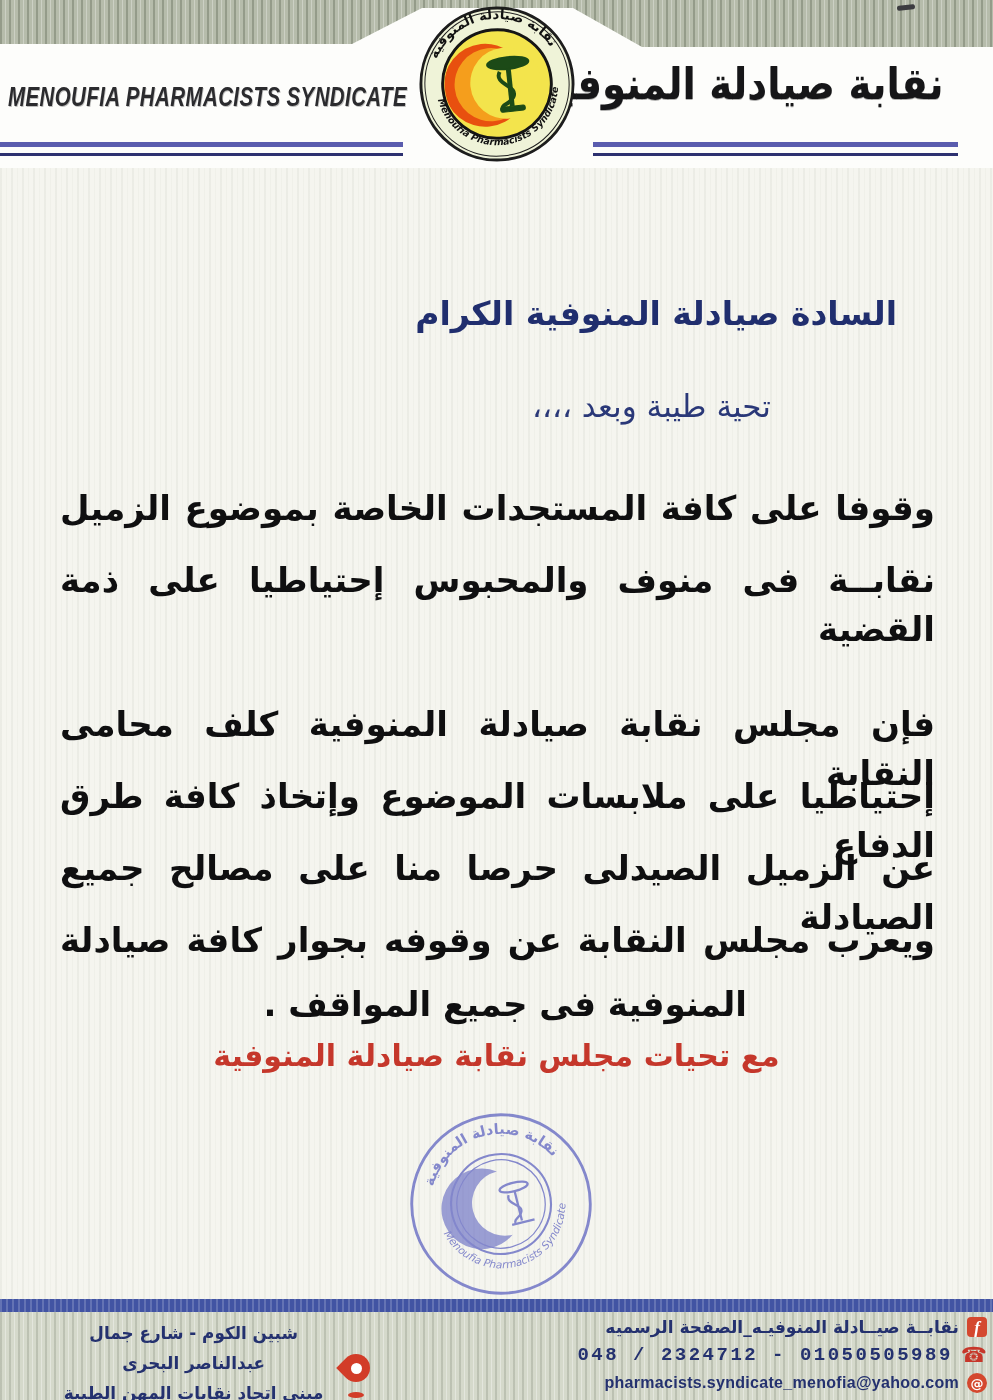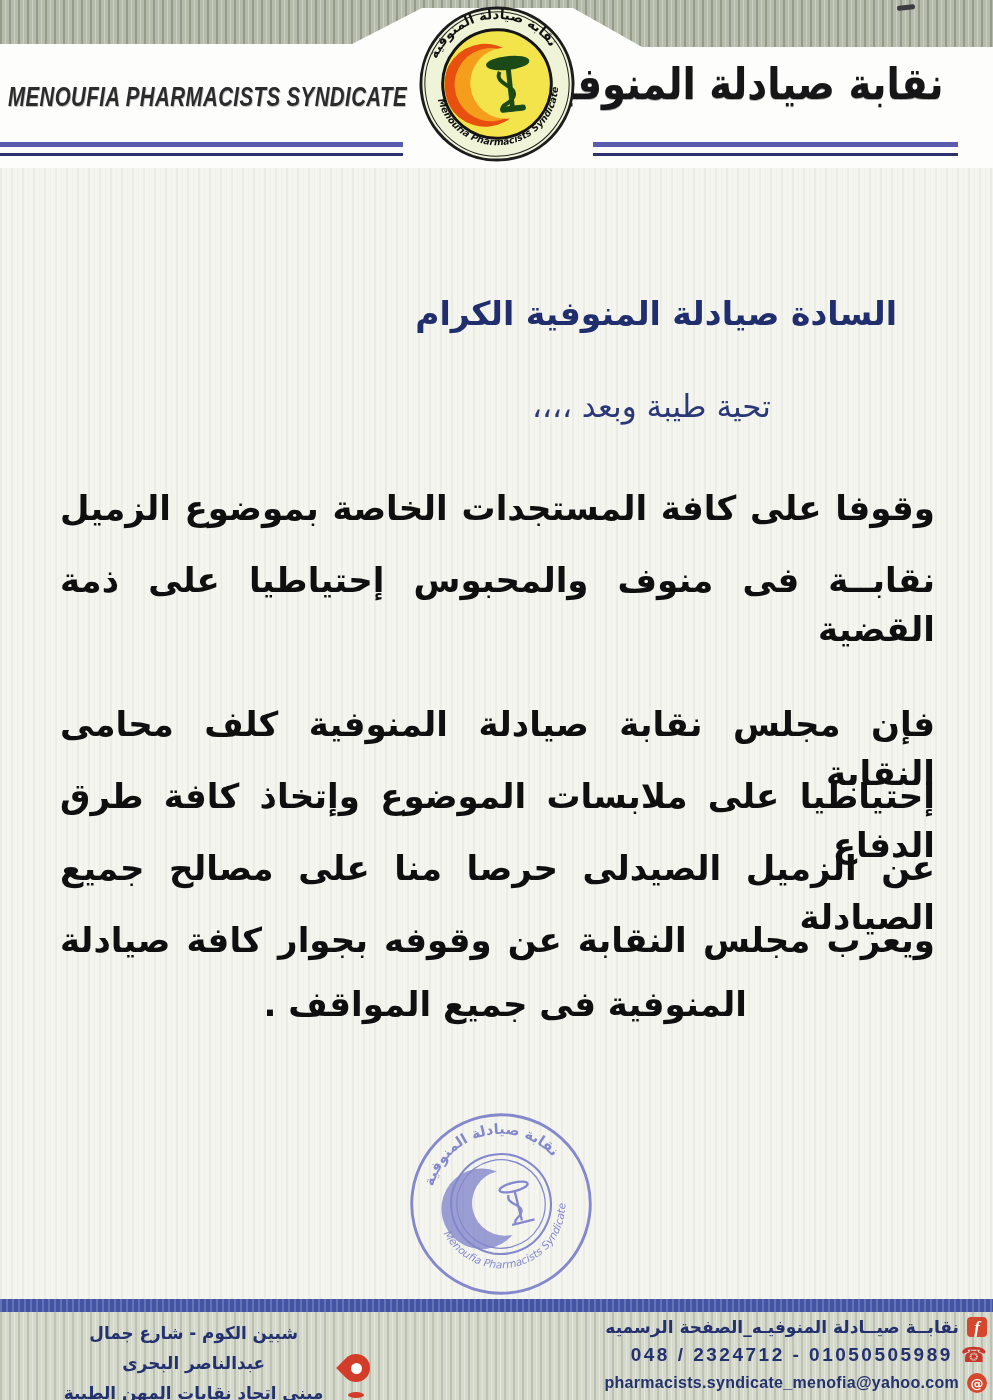--- a/index.html
+++ b/index.html
@@ -48,21 +48,21 @@
   .f-left{position:absolute;left:40px;top:1318px;width:335px;direction:rtl;display:flex;gap:10px;align-items:center;}
   .f-left .addr{width:282px;text-align:center;color:#24316f;font-weight:bold;font-size:17.5px;line-height:30px;transform:scaleX(.96);transform-origin:right center;}
   .pin{position:relative;width:36px;height:52px;flex:0 0 36px;}
   .pin .head{position:absolute;left:3px;top:2px;width:28px;height:28px;background:#d23c28;border-radius:50% 50% 50% 0;transform:rotate(45deg);}
   .pin .hole{position:absolute;left:12px;top:11px;width:11px;height:11px;background:#fff;border-radius:50%;}
   .pin .base{position:absolute;left:9px;top:40px;width:16px;height:6px;background:#d23c28;border-radius:50%;}
   .f-right{position:absolute;right:6px;top:1313px;direction:rtl;}
   .f-row{display:flex;align-items:center;gap:8px;height:28px;justify-content:flex-start;}
   .f-row .txt{color:#24316f;font-weight:bold;}
   .fb-txt{font-size:17px;}
-  .ph-txt{direction:ltr;font-family:Liberation Sans, sans-serif;font-size:19px;letter-spacing:2.5px;}
+  .ph-txt{direction:ltr;font-family:Liberation Mono, monospace;font-size:19px;letter-spacing:2.5px;}
   .em-txt{direction:ltr;font-family:"Liberation Sans", sans-serif;font-size:16px;letter-spacing:.3px;}
   .fb-icon{width:20px;height:20px;border-radius:4px;background:#d4482e;color:#fff;
     font-family:"Liberation Serif", serif;font-weight:bold;font-style:italic;font-size:17px;
     display:flex;align-items:flex-end;justify-content:center;line-height:19px;flex:0 0 20px;}
   .ph-icon{color:#c7372a;font-size:21px;line-height:20px;flex:0 0 22px;text-align:center;}
   .em-icon{width:20px;height:20px;border-radius:50%;background:#d4482e;color:#fff;font-weight:bold;
     font-size:13px;display:flex;align-items:center;justify-content:center;flex:0 0 20px;}
   svg text{font-family:"DejaVu Sans", sans-serif;}
 </style>
 </head>
@@ -122,20 +122,21 @@
 
   <div class="bline ar just p1l1">وقوفا على كافة المستجدات الخاصة بموضوع الزميل</div>
   <div class="bline ar just p1l2">نقابــة فى منوف والمحبوس إحتياطيا على ذمة القضية</div>
 
   <div class="bline ar just p2l1">فإن مجلس نقابة صيادلة المنوفية كلف محامى النقابة</div>
   <div class="bline ar just p2l2">إحتياطيا على ملابسات الموضوع وإتخاذ كافة طرق الدفاع</div>
   <div class="bline ar just p2l3">عن الزميل الصيدلى حرصا منا على مصالح جميع الصيادلة</div>
   <div class="bline ar just p2l4">ويعرب مجلس النقابة عن وقوفه بجوار كافة صيادلة</div>
   <div class="bline ar p2l5">المنوفية فى جميع المواقف .</div>
 
+  <div class="closing ar">مع تحيات مجلس نقابة صيادلة المنوفية</div>
 
   <div class="stamp-wrap">
     <svg width="192" height="192" viewBox="0 0 200 200">
       <defs>
         <path id="stArcTop" d="M 27,100 A 73,73 0 0 1 173,100" fill="none"></path>
         <path id="stArcBot" d="M 33,100 A 67,67 0 0 0 167,100" fill="none"></path>
       </defs>
       <g stroke="#6c71c5" fill="none">
         <circle cx="100" cy="100" r="93" stroke-width="3"></circle>
         <circle cx="100" cy="100" r="52" stroke-width="2.2"></circle>

